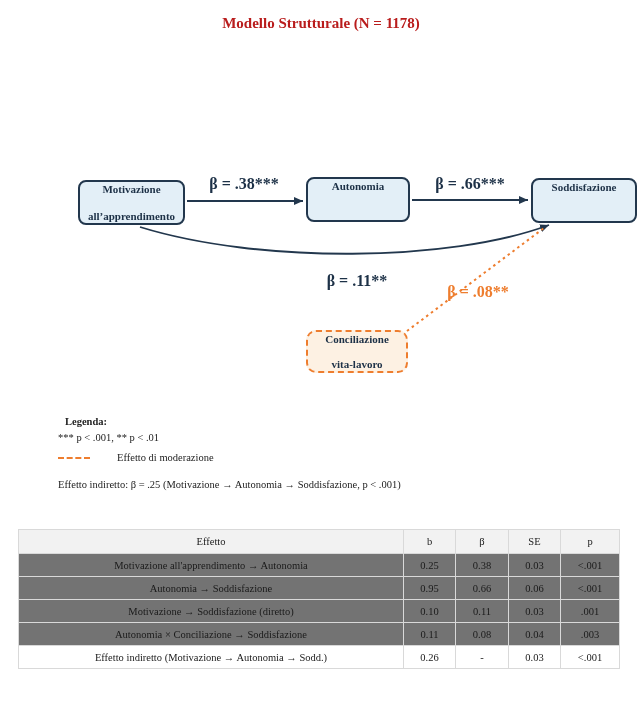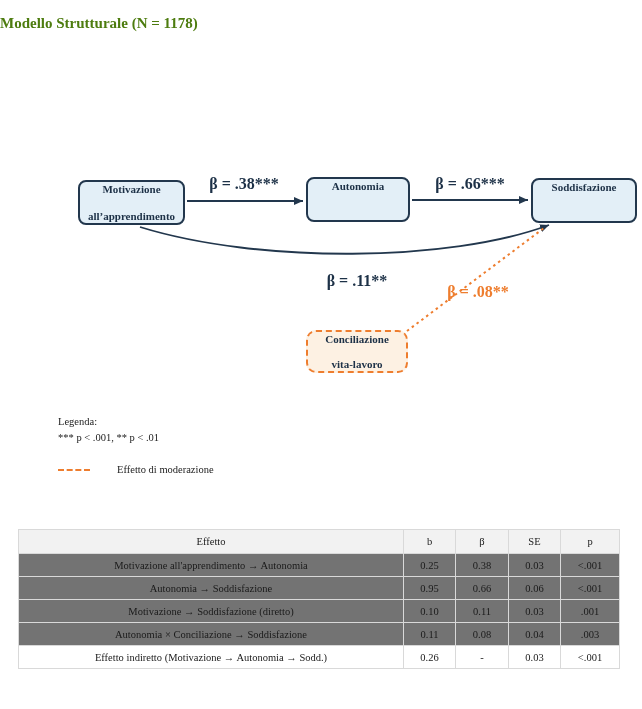--- a/index.html
+++ b/index.html
@@ -9,23 +9,24 @@
     height: 709px;
     background: #ffffff;
     font-family: "Liberation Serif", serif;
     overflow: hidden;
   }
   .title {
     position: absolute;
     top: 15px;
     left: 0;
     width: 100%;
+    text-align: center;
     font-weight: bold;
     font-size: 15px;
-    color: #4d7c0f;
+    color: #b91c1c;
   }
   .diagram-svg {
     position: absolute;
     left: 0; top: 0;
     width: 642px; height: 709px;
     pointer-events: none;
   }
   .node {
     position: absolute;
     display: flex;
@@ -58,21 +59,21 @@
     white-space: nowrap;
   }
   .path-label.orange { color: #ee7d2e; padding-left: 16px; }
   .legend-line {
     position: absolute;
     left: 58px;
     font-size: 10.5px;
     color: #222222;
     white-space: nowrap;
   }
-  .legend-heading { font-weight: normal; }
+  .legend-heading { font-weight: bold; margin-left: 7px; }
   .legend-mod { display: flex; align-items: center; gap: 9px; }
   .dash-swatch {
     width: 32px;
     height: 0;
     border-top: 2px dashed #ee7d2e;
   }
   .results-table {
     position: absolute;
     left: 18px;
     top: 529px;
@@ -136,24 +137,25 @@
     <div>vita-lavoro</div>
   </div>
 
   <div class="path-label" style="left:244px; top:175px;">β = .38***</div>
   <div class="path-label" style="left:470px; top:175px;">β = .66***</div>
   <div class="path-label" style="left:357px; top:272px;">β = .11**</div>
   <div class="path-label orange" style="left:470px; top:283px;">β = .08**</div>
 
   <div class="legend-line legend-heading" style="top:416px;">Legenda:</div>
   <div class="legend-line" style="top:432px;">*** p &lt; .001, ** p &lt; .01</div>
-  <div class="legend-line legend-mod" style="top:464px;gap:27px;">
+  <div class="legend-line legend-mod" style="top:452px;gap:27px;">
     <span class="dash-swatch"></span>
     <span>Effetto di moderazione</span>
   </div>
+  <div class="legend-line" style="top:479px;">Effetto indiretto: β = .25 (Motivazione → Autonomia → Soddisfazione, p &lt; .001)</div>
 
   <table class="results-table">
     <colgroup>
       <col style="width:385px">
         <col style="width:52px">
         <col style="width:53px">
         <col style="width:52px">
         <col style="width:59px">
     </colgroup>
     <thead>

